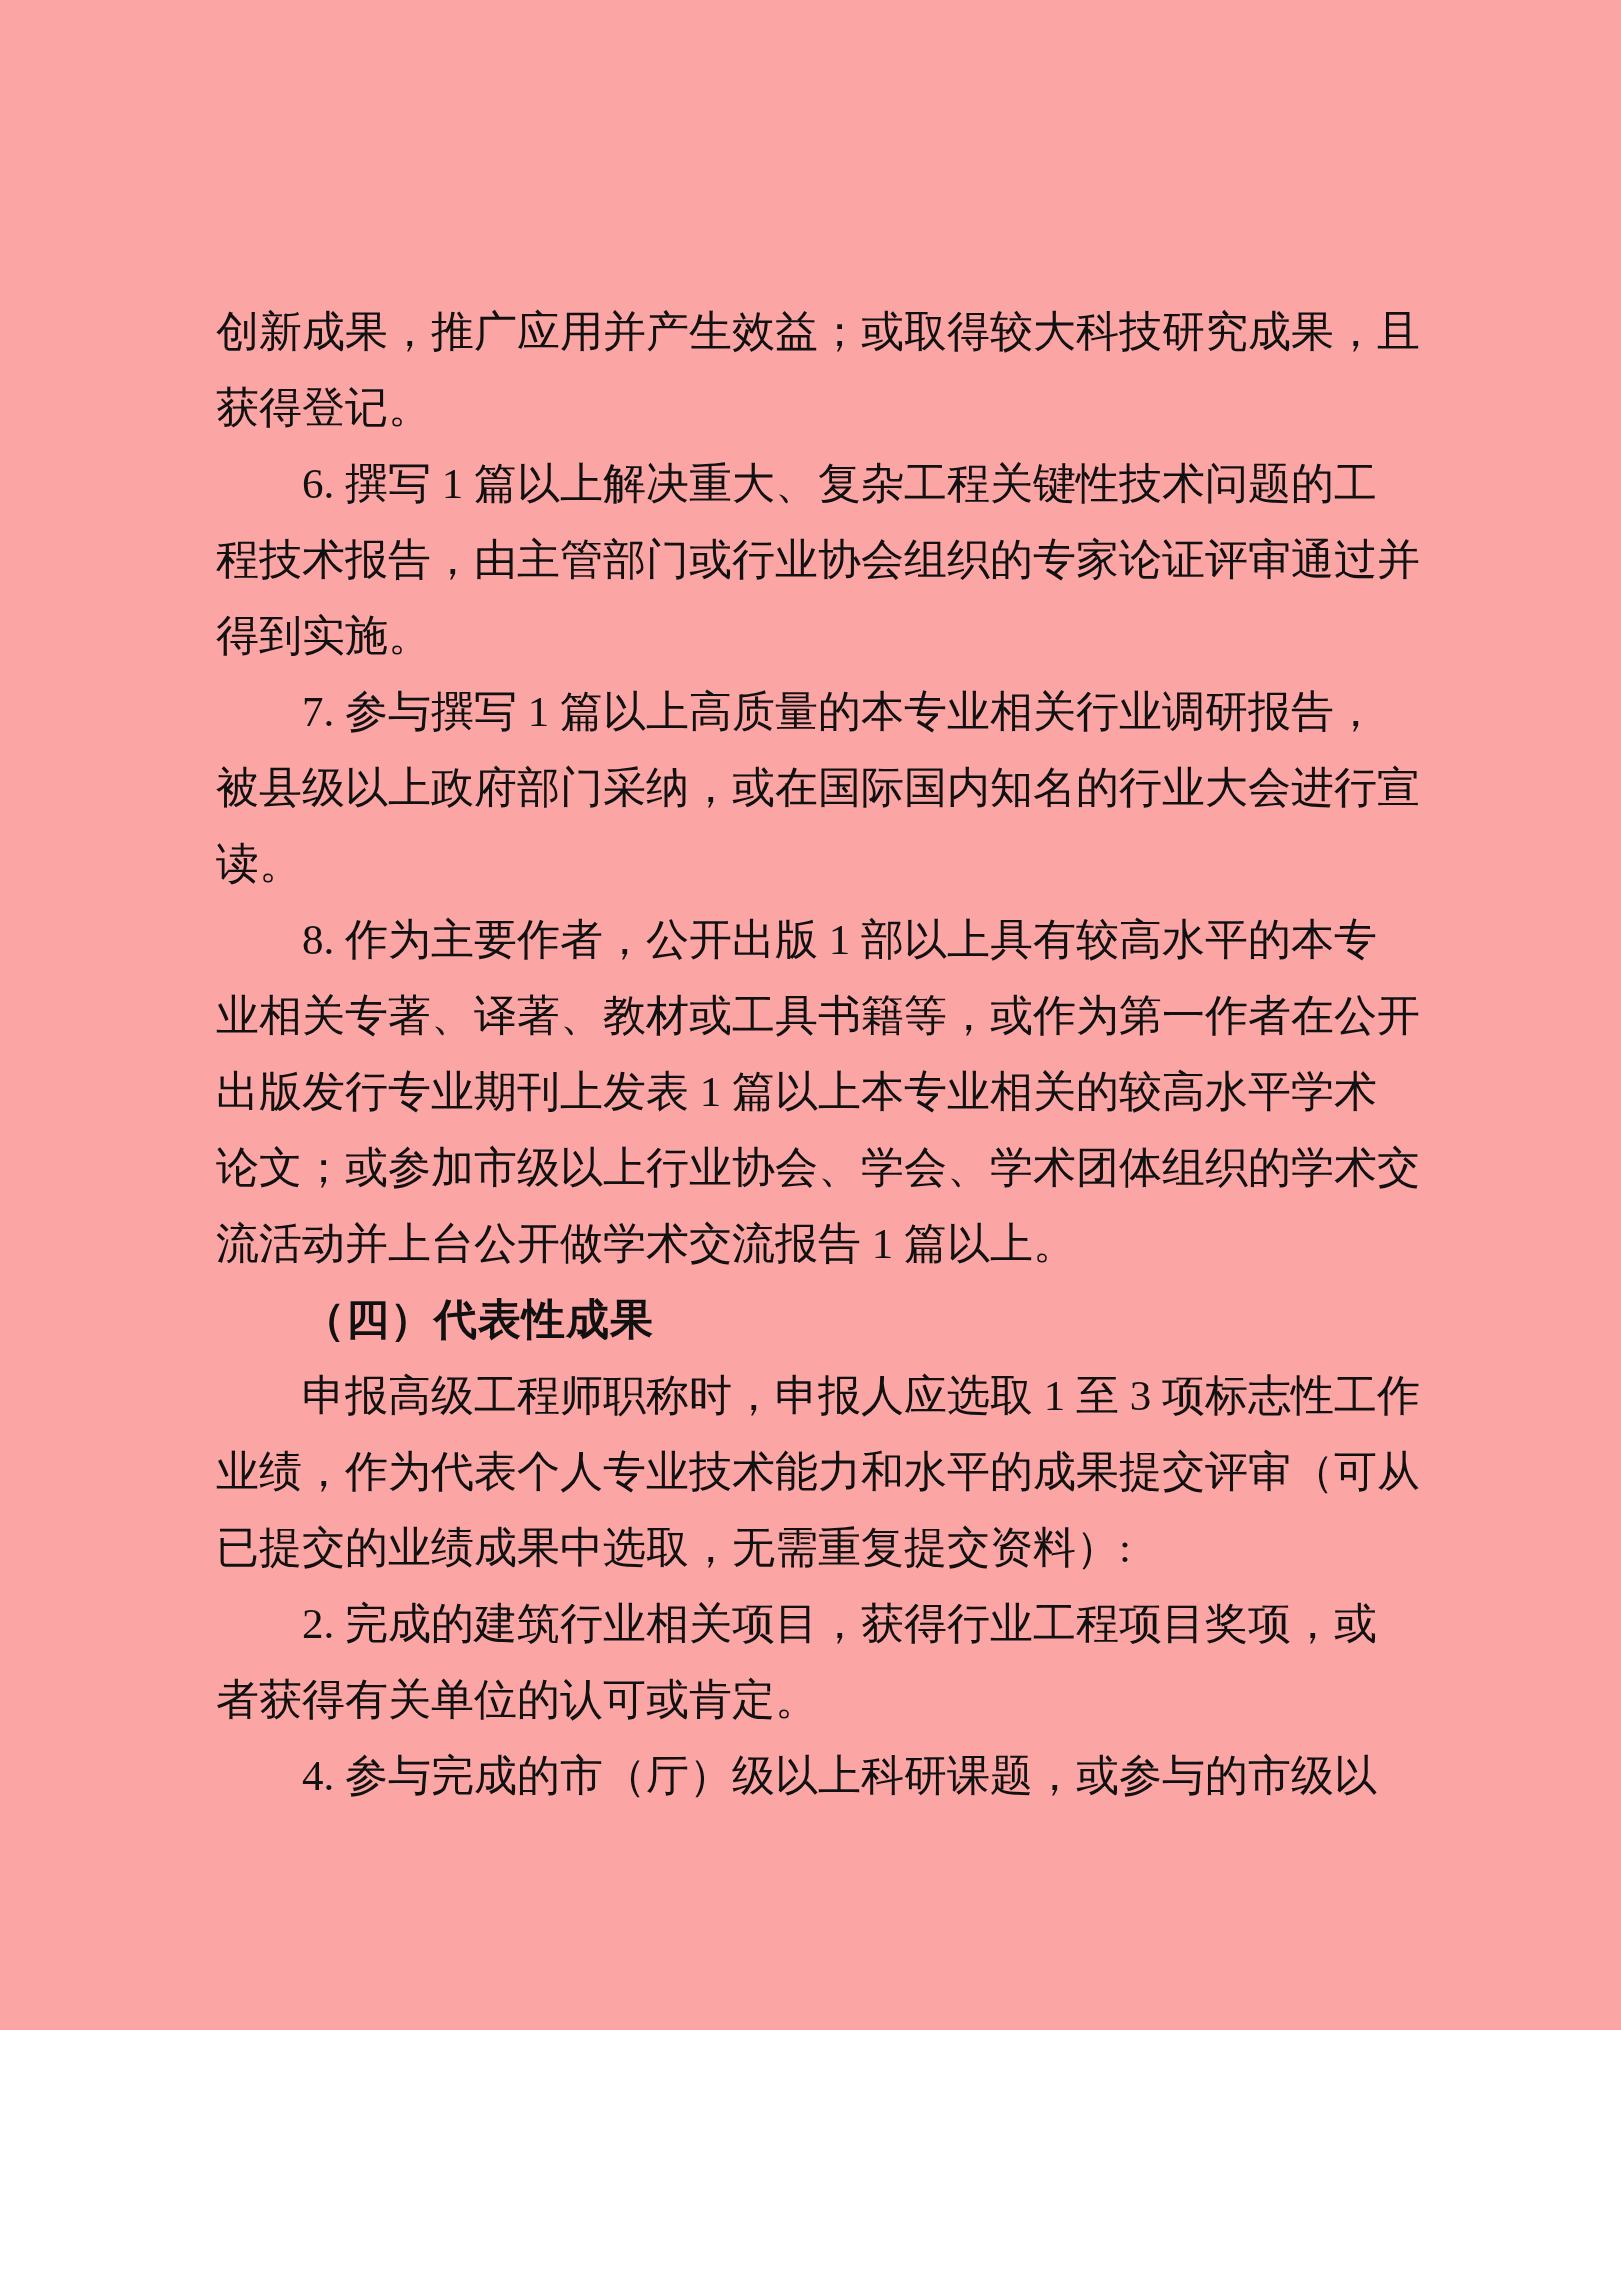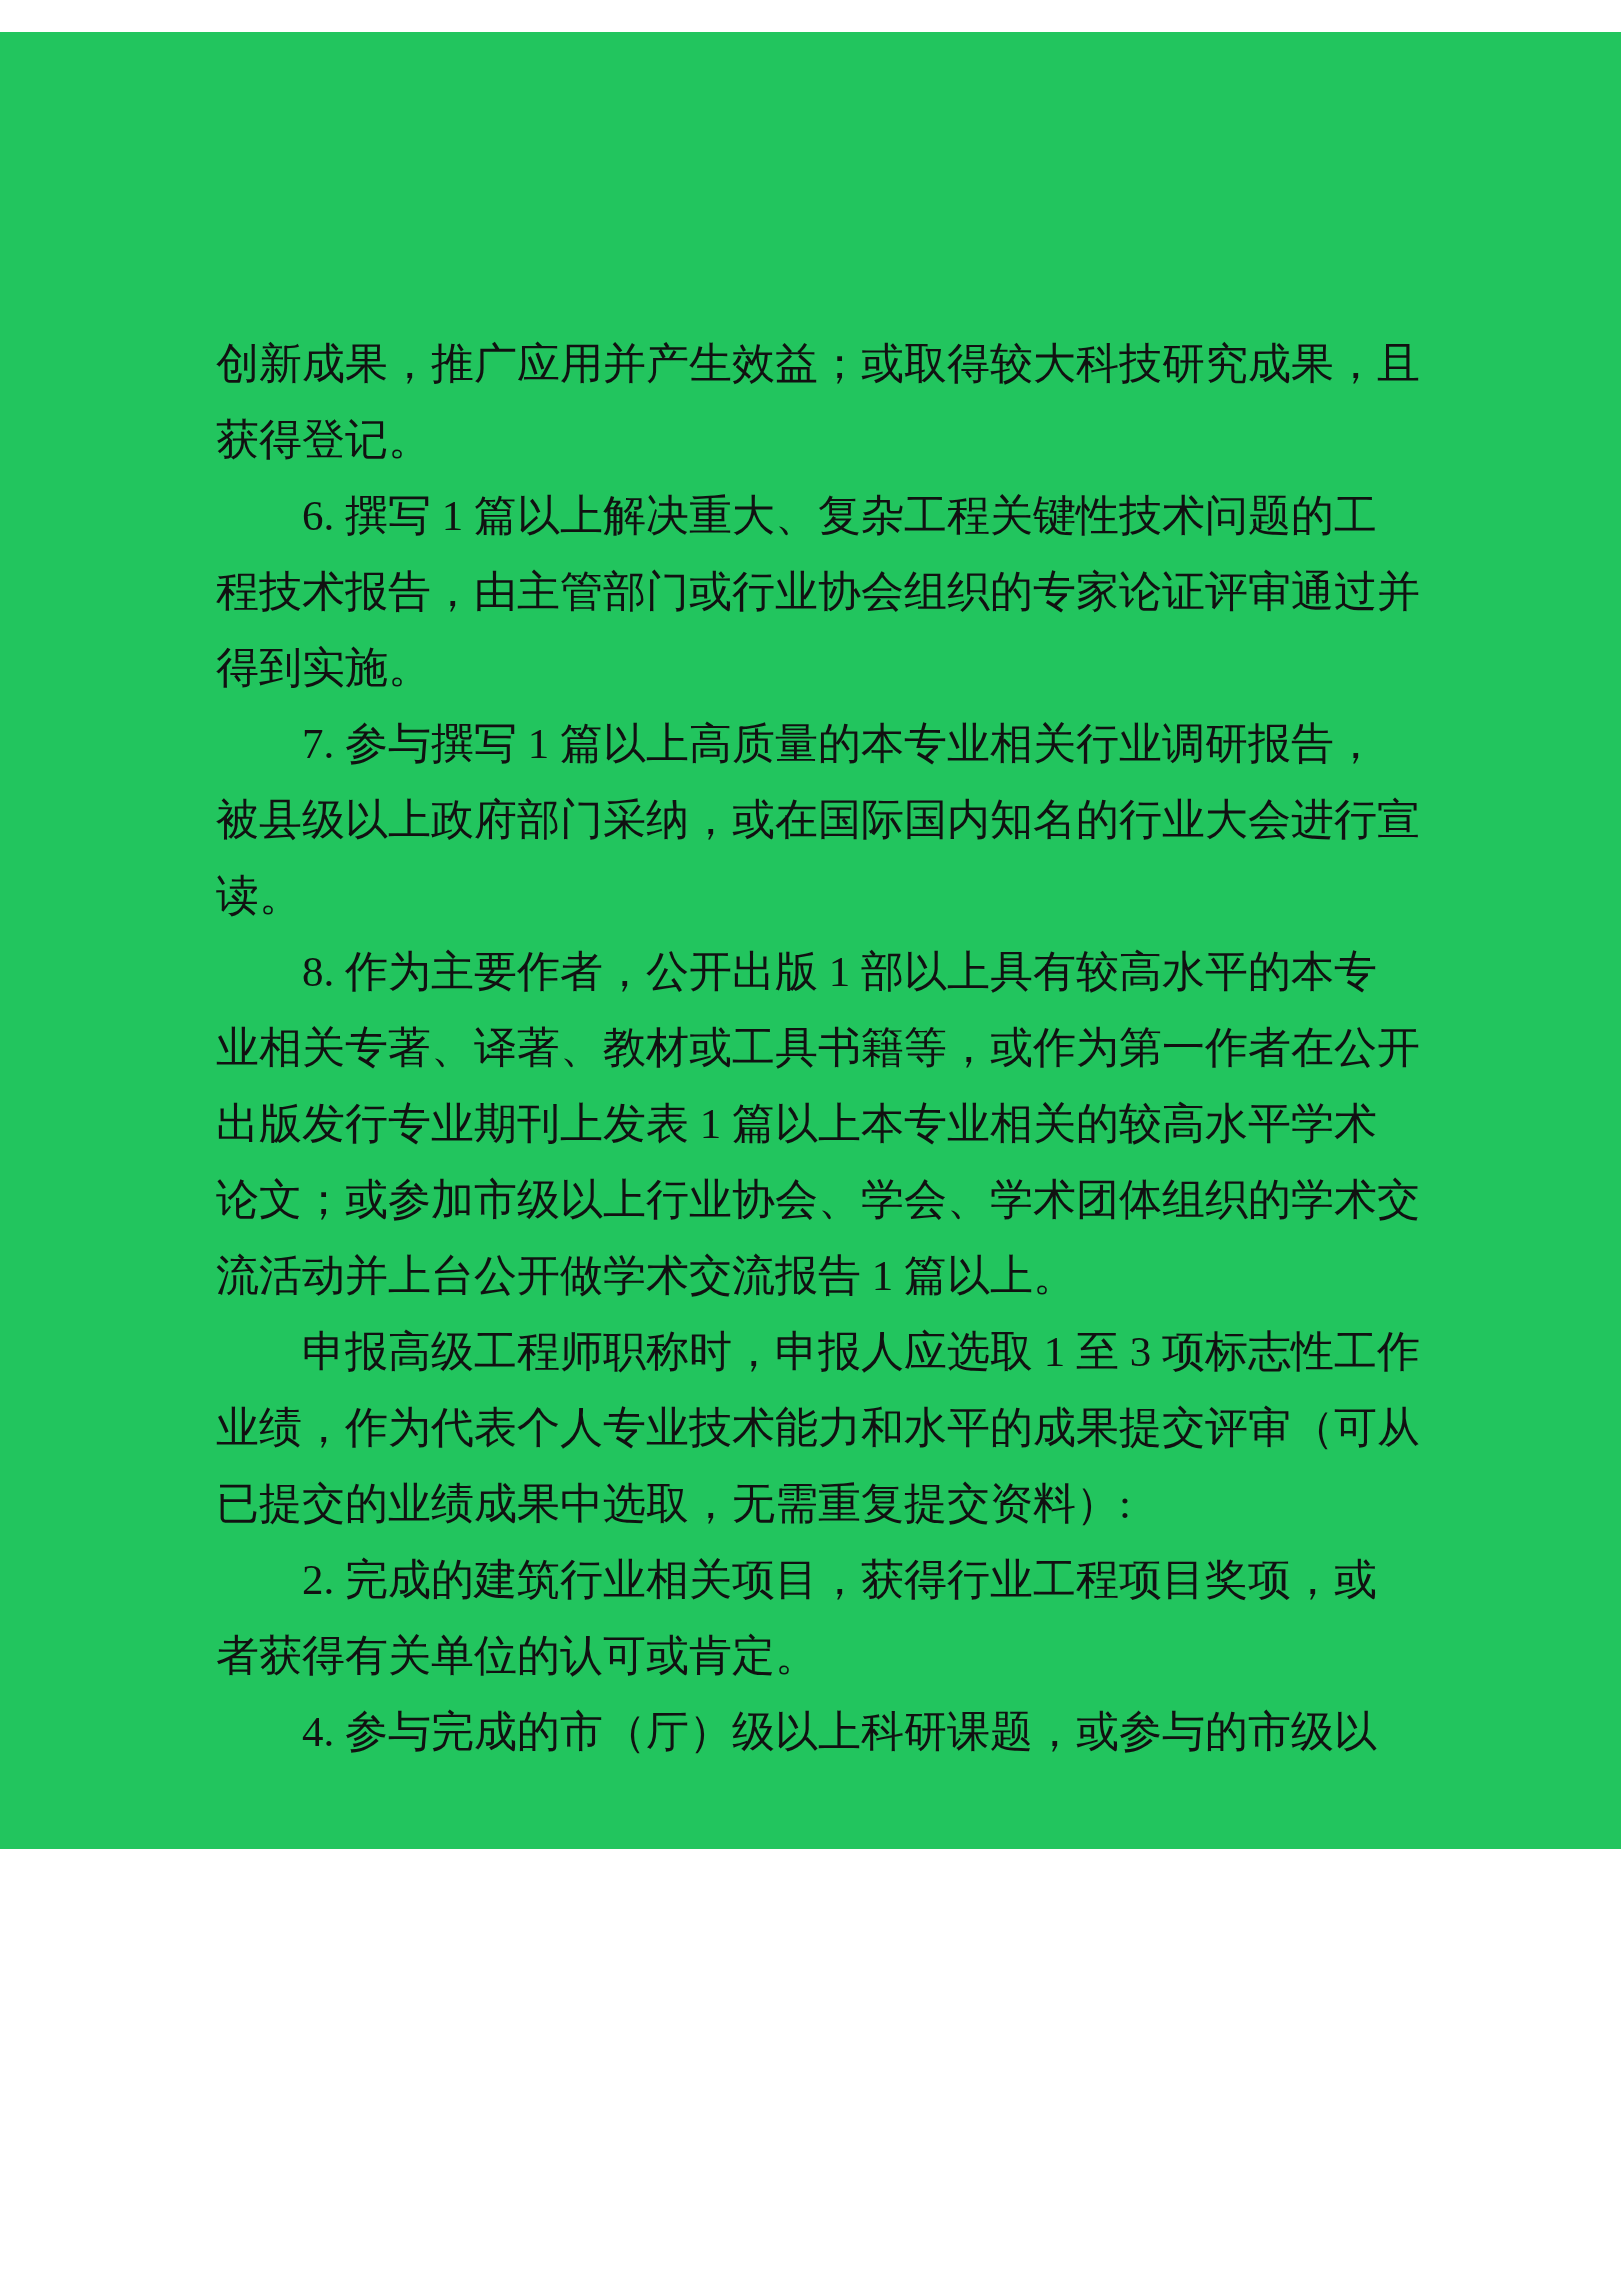--- a/index.html
+++ b/index.html
@@ -3,25 +3,24 @@
 <meta charset="utf-8">
 <style>
   html, body {
     margin: 0;
     padding: 0;
     background: #ffffff;
   }
   .page {
     position: relative;
     width: 1621px;
-    height: 1817px;
-    background: #22c55e;
+    height: 2030px;
+    background: #fca5a5;
     overflow: hidden;
     font-family: "Liberation Serif", "DejaVu Serif", serif;
-    margin-top: 32px;
   }
   .content {
     position: absolute;
     left: 216px;
     top: 294px;
     width: 1215px;
     font-size: 43px;
     line-height: 76px;
     color: #111111;
     text-align: justify;
@@ -63,20 +62,21 @@
 程技术报告，由主管部门或行业协会组织的专家论证评审通过并
 得到实施。</p>
     <p class="para indent">7. 参与撰写 1 篇以上高质量的本专业相关行业调研报告，
 被县级以上政府部门采纳，或在国际国内知名的行业大会进行宣
 读。</p>
     <p class="para indent">8. 作为主要作者，公开出版 1 部以上具有较高水平的本专
 业相关专著、译著、教材或工具书籍等，或作为第一作者在公开
 出版发行专业期刊上发表 1 篇以上本专业相关的较高水平学术
 论文；或参加市级以上行业协会、学会、学术团体组织的学术交
 流活动并上台公开做学术交流报告 1 篇以上。</p>
+    <p class="para indent heading">（四）代表性成果</p>
     <p class="para indent">申报高级工程师职称时，申报人应选取 1 至 3 项标志性工作
 业绩，作为代表个人专业技术能力和水平的成果提交评审（可从
 已提交的业绩成果中选取，无需重复提交资料）:</p>
     <p class="para indent">2. 完成的建筑行业相关项目，获得行业工程项目奖项，或
 者获得有关单位的认可或肯定。</p>
     <p class="para indent">4. 参与完成的市（厅）级以上科研课题，或参与的市级以</p>
   </div>
 
   <div class="footer">— 11 —</div>
 </div>

